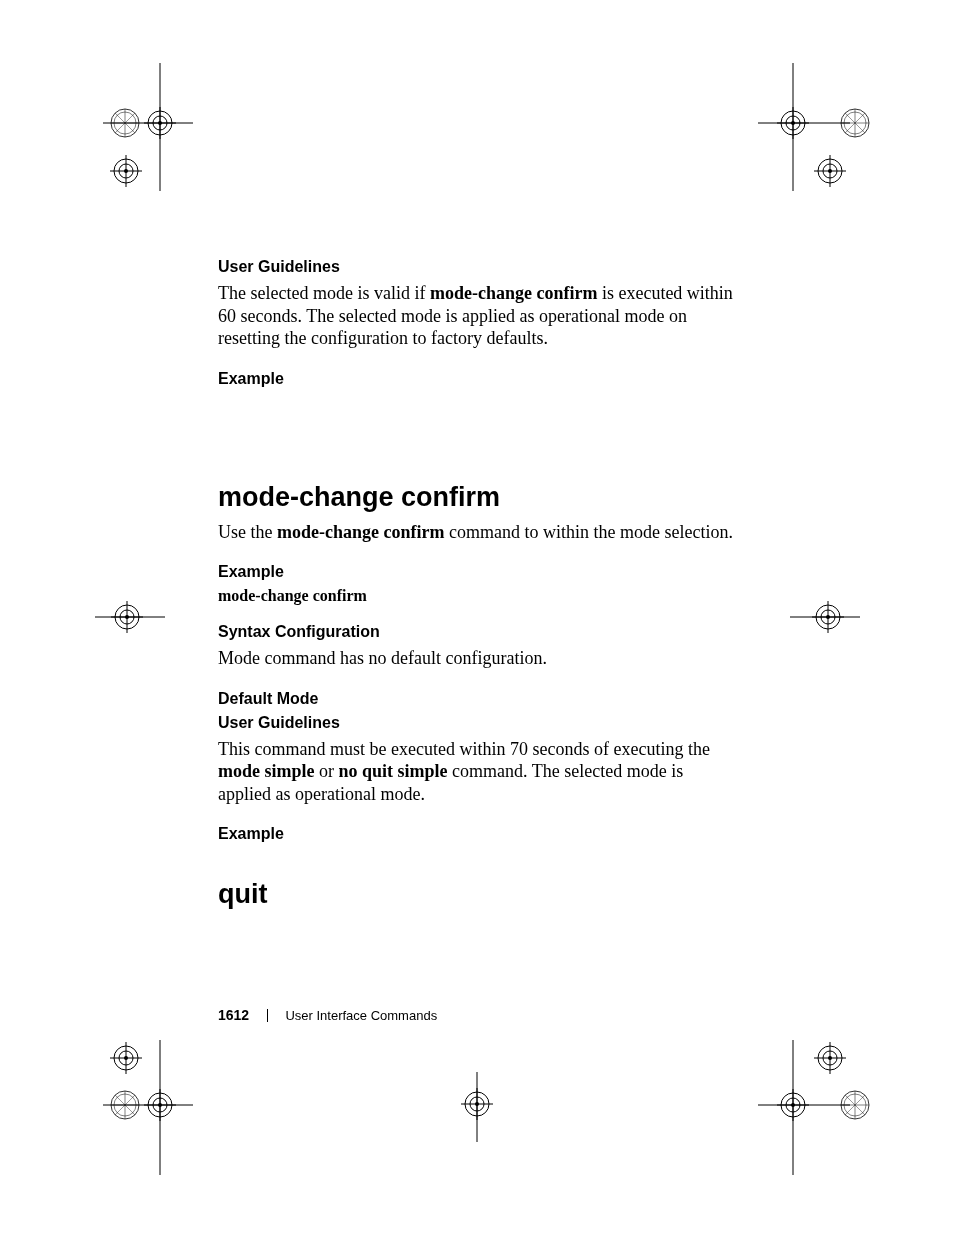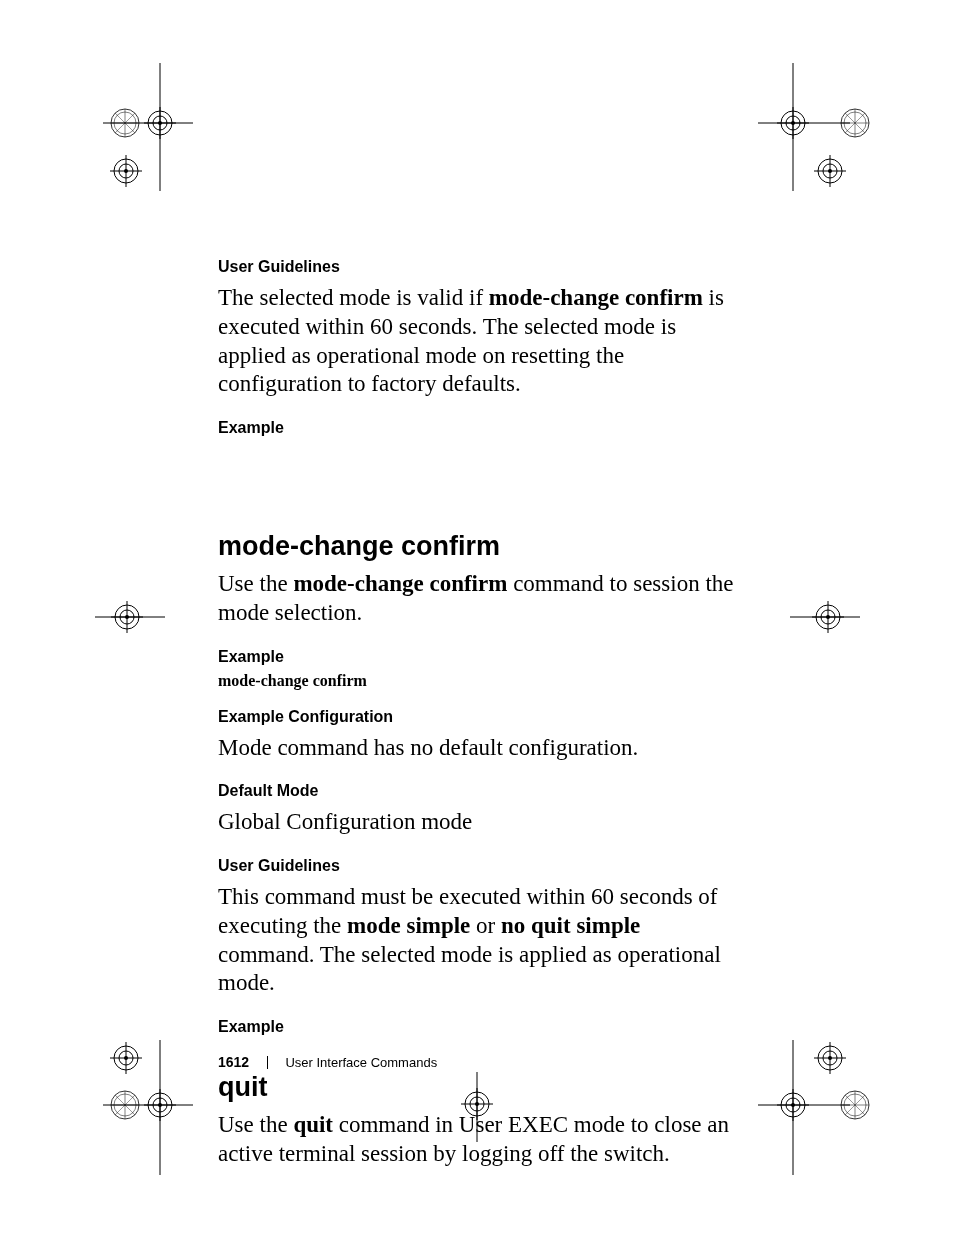--- a/index.html
+++ b/index.html
@@ -18,41 +18,41 @@
     top: 258px;
     width: 522px;
   }
   .subhead {
     font-family: "Helvetica Neue", Helvetica, Arial, sans-serif;
     font-weight: 700;
     font-size: 16px;
     margin: 0 0 6px 0;
   }
   .body {
-    font-size: 23px;
+    font-size: 18px;
     line-height: 1.25;
-    margin: 8px 0 20px 0;
+    margin: 0 0 20px 0;
     font-weight: 400;
   }
   .cmd-head {
     font-family: "Helvetica Neue", Helvetica, Arial, sans-serif;
     font-weight: 700;
     font-size: 27px;
     margin: 0 0 8px 0;
     letter-spacing: 0px;
   }
   .syntax-line {
     font-weight: 700;
     font-size: 16px;
     margin: 0 0 18px 0;
   }
   .footer {
     position: absolute;
     left: 218px;
-    top: 1054px;
+    top: 1007px;
     font-family: "Helvetica Neue", Helvetica, Arial, sans-serif;
     font-size: 13px;
   }
   .footer .pn {
     font-weight: 700;
     font-size: 14px;
   }
   .footer .sep {
     display: inline-block;
     margin: 0 14px;
@@ -76,44 +76,40 @@
 
   <p class="subhead">User Guidelines</p>
   <p class="body">
     <span>The selected mode is valid if </span><b>mode-change confirm</b><span> is executed within 60 seconds. The selected mode is applied as operational mode on resetting the configuration to factory defaults.</span>
   </p>
   <p class="subhead">Example</p>
   <div class="gap-a"></div>
 
   <p class="cmd-head">mode-change confirm</p>
   <p class="body">
-    <span>Use the </span><b>mode-change confirm</b><span> command to session the mode selection.</span>
+    <span>Use the </span><b>mode-change confirm</b><span> command to within the mode selection.</span>
   </p>
 
   <p class="subhead">Example</p>
   <p class="syntax-line">mode-change confirm</p>
 
-  <p class="subhead">Example Configuration</p>
+  <p class="subhead">Syntax Configuration</p>
   <p class="body">Mode command has no default configuration.</p>
 
   <p class="subhead">Default Mode</p>
-  <p class="body">Global Configuration mode</p>
 
   <p class="subhead">User Guidelines</p>
   <p class="body">
-    <span>This command must be executed within 60 seconds of executing the </span><b>mode simple</b><span> or </span><b>no quit simple</b><span> command. The selected mode is applied as operational mode.</span>
+    <span>This command must be executed within 70 seconds of executing the </span><b>mode simple</b><span> or </span><b>no quit simple</b><span> command. The selected mode is applied as operational mode.</span>
   </p>
 
   <p class="subhead">Example</p>
   <div class="gap-b"></div>
 
   <p class="cmd-head">quit</p>
-  <p class="body">
-    <span>Use the </span><b>quit</b><span> command in User EXEC mode to close an active terminal session by logging off the switch.</span>
-  </p>
 
 </div>
 
 <div class="footer">
   <span class="pn">1612</span>
   <span class="sep"></span>
   <span>User Interface Commands</span>
 </div>
 
 <svg width="0" height="0" style="position:absolute">

